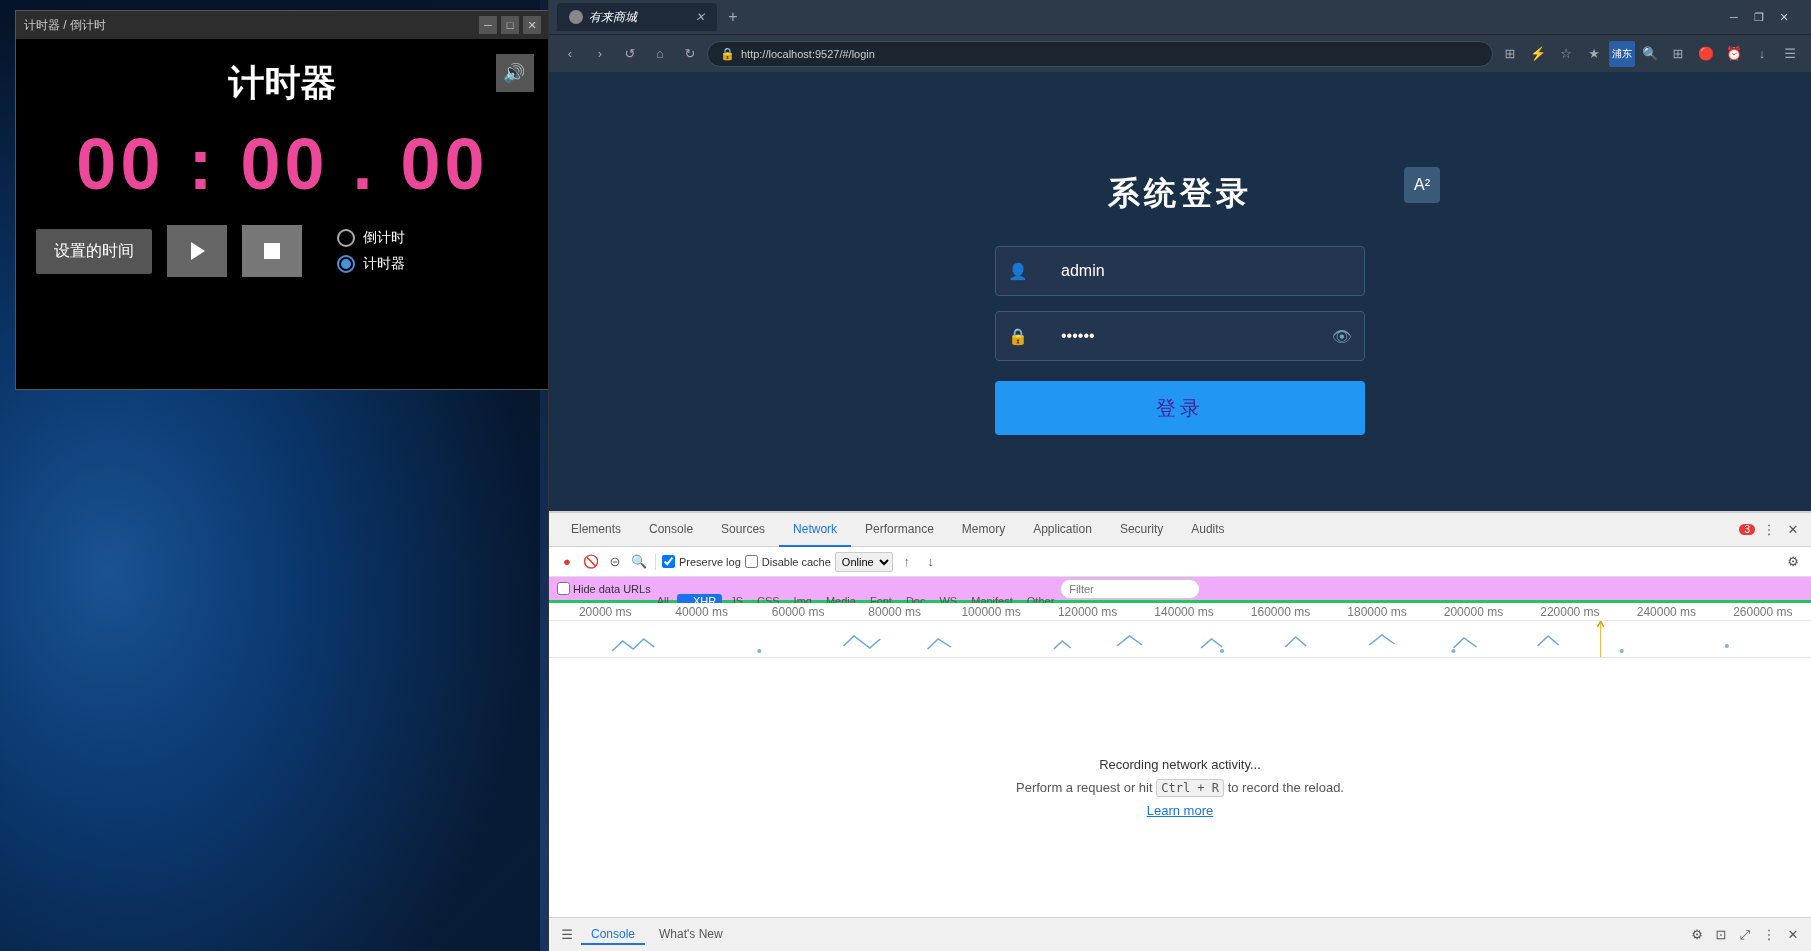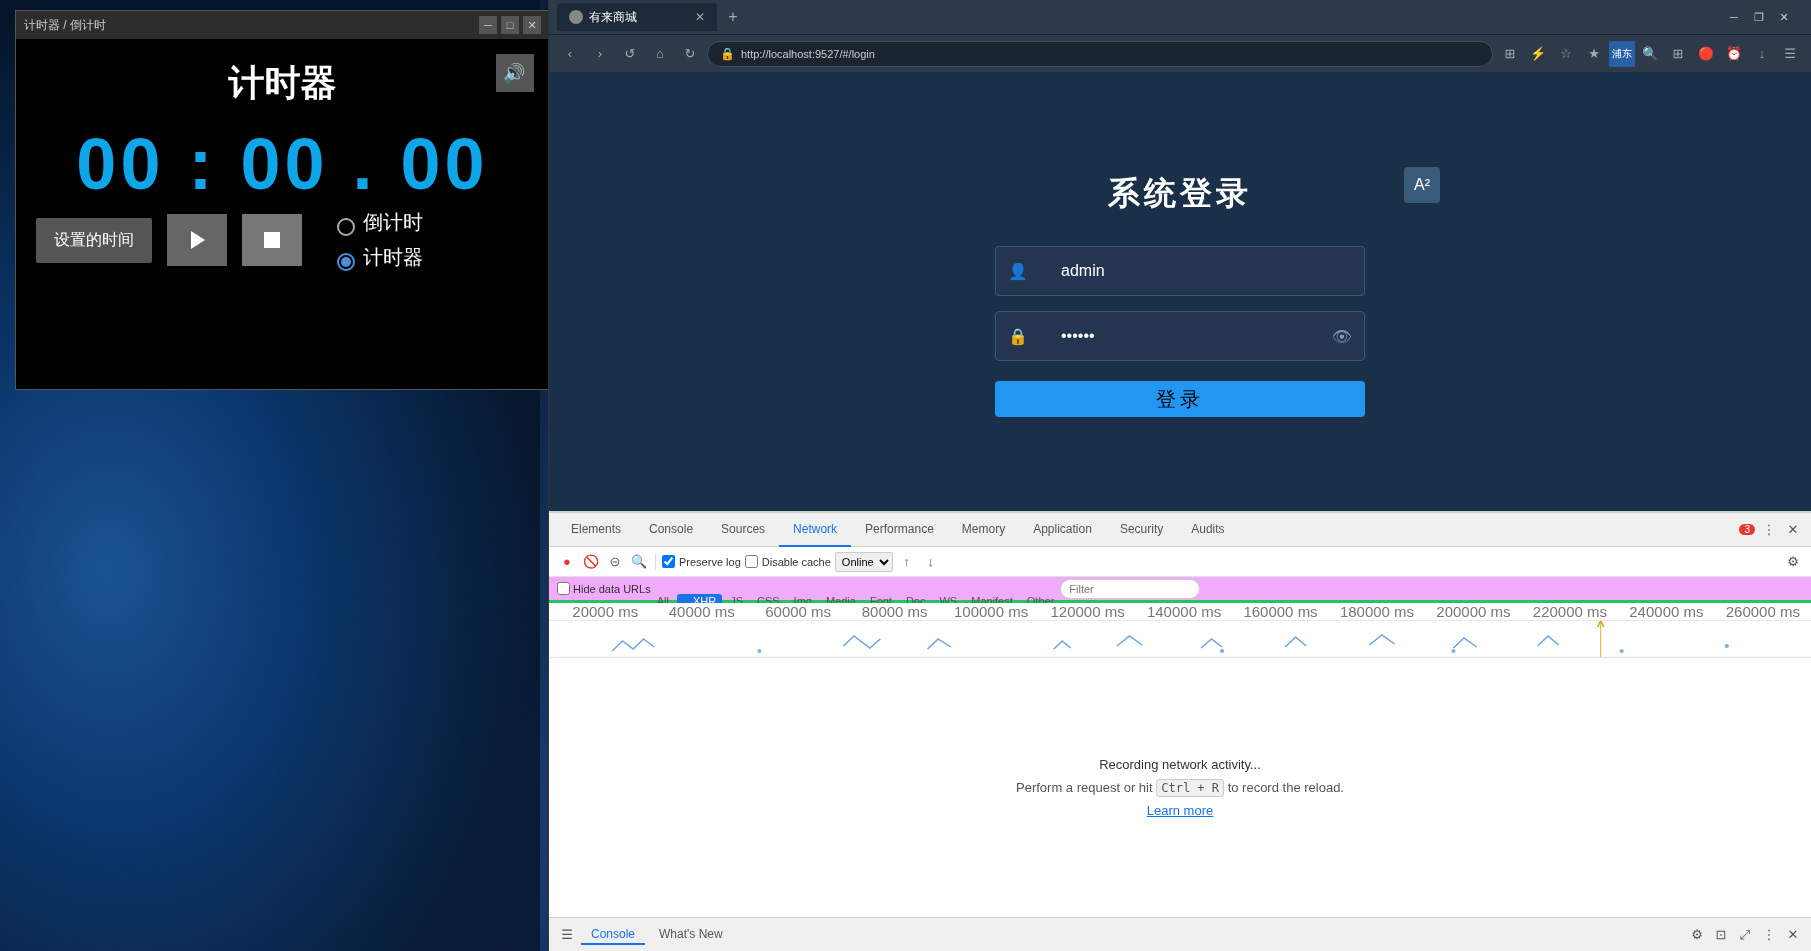--- a/index.html
+++ b/index.html
@@ -90,25 +90,25 @@
 
     .timer-title {
       color: #fff;
       font-size: 36px;
       font-weight: bold;
       margin-top: 5px;
       margin-bottom: 10px;
     }
 
     .timer-display {
-      color: #0ea5e9;
+      color: #ec4899;
       font-size: 72px;
       font-weight: bold;
       letter-spacing: 4px;
-      margin: 5px 0 4px;
+      margin: 5px 0 20px;
     }
 
     .timer-controls-row {
       display: flex;
       align-items: center;
       width: 100%;
       gap: 15px;
     }
 
     .timer-set-btn {
@@ -141,24 +141,24 @@
 
     .timer-radio-group {
       display: flex;
       flex-direction: column;
       gap: 8px;
       margin-left: 20px;
     }
 
     .radio-item {
       display: flex;
-      align-items: flex-end;
+      align-items: flex-start;
       gap: 8px;
       color: #fff;
-      font-size: 20px;
+      font-size: 14px;
     }
 
     .radio-circle {
       width: 18px;
       height: 18px;
       border-radius: 50%;
       border: 2px solid #aaa;
       display: flex;
       align-items: center;
       justify-content: center;
@@ -251,20 +251,21 @@
       gap: 6px;
       font-size: 12px;
       color: #ccc;
       cursor: pointer;
       min-width: 160px;
     }
 
     .browser-tab.active {
       background: #1e2a3a;
       color: #fff;
+      font-style: italic;
     }
 
     .tab-favicon {
       width: 14px;
       height: 14px;
       border-radius: 50%;
       background: #888;
       flex-shrink: 0;
     }
 
@@ -403,25 +404,25 @@
 
     .eye-icon {
       position: absolute;
       right: 12px;
       color: #7a9ab8;
       cursor: pointer;
     }
 
     .login-btn {
       width: 370px;
-      height: 36px;
+      height: 54px;
       background: #2196F3;
       border: none;
       border-radius: 4px;
-      color: #000000;
+      color: #4c1d95;
       font-size: 20px;
       cursor: pointer;
       letter-spacing: 4px;
       margin-top: 5px;
     }
 
     
     .devtools {
       height: 440px;
       background: #ffffff;
@@ -582,21 +583,21 @@
       flex-shrink: 0;
       position: relative;
       overflow: hidden;
     }
 
     .timeline-labels {
       height: 18px;
       display: flex;
       align-items: center;
       padding-left: 8px;
-      font-size: 15px;
+      font-size: 12px;
       color: #777;
       border-bottom: 1px solid #e8e8e8;
     }
 
     .timeline-label {
       flex: 1;
       text-align: center;
     }
 
     .network-empty {

